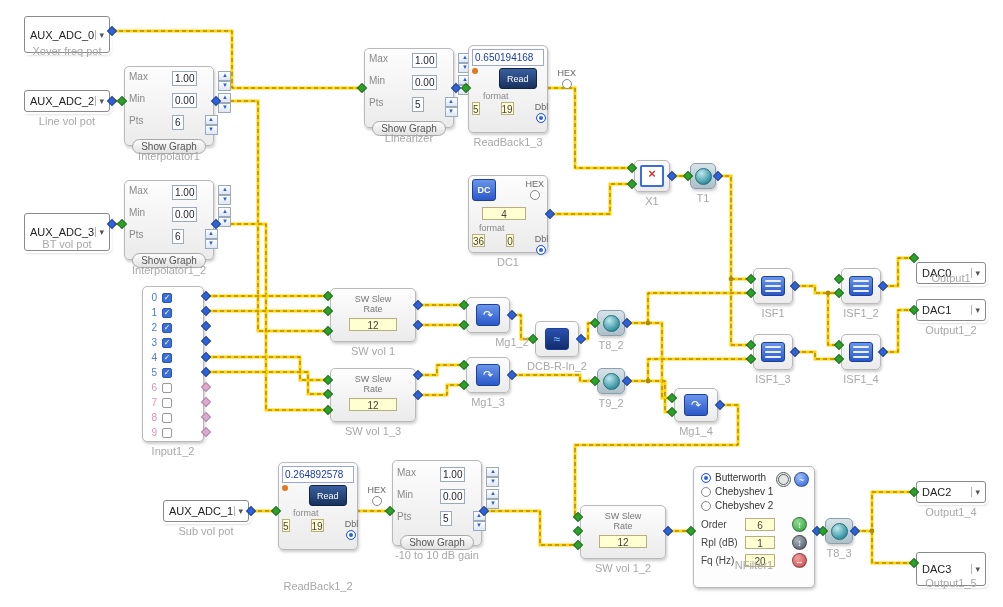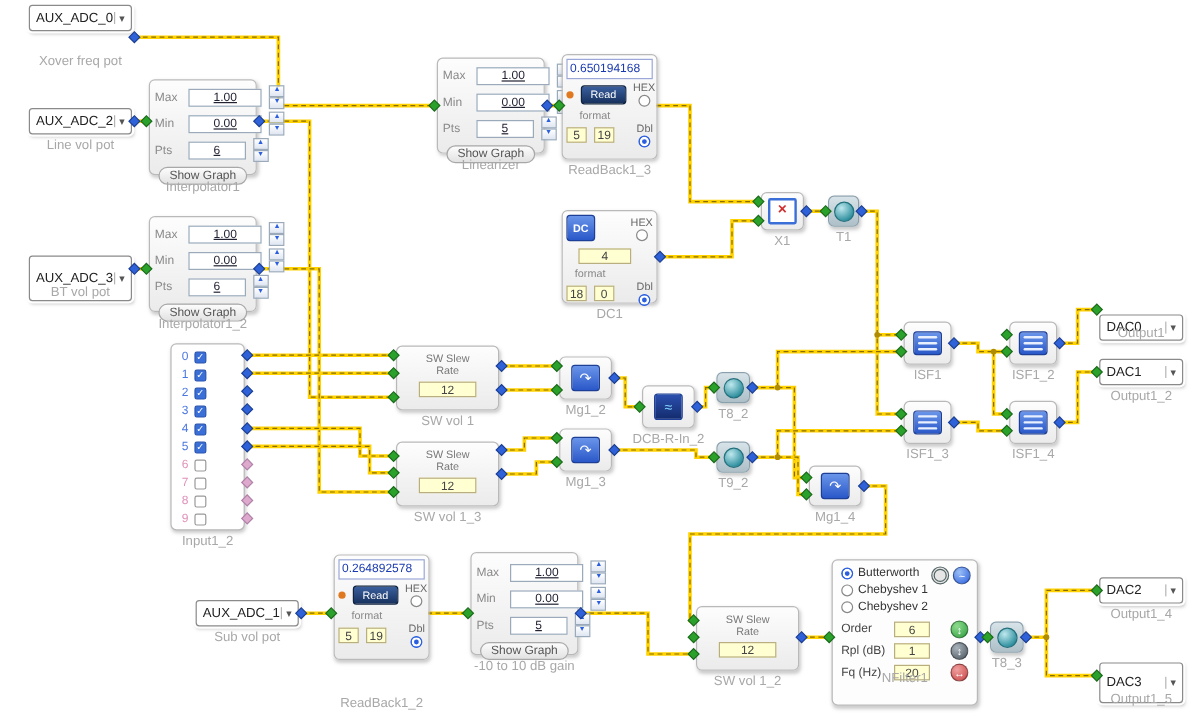--- a/index.html
+++ b/index.html
@@ -3,23 +3,23 @@
 <meta charset="utf-8">
 <style>
   html,body { margin:0; padding:0; background:#fff; font-family:"Liberation Sans", sans-serif; }
   #canvas { position:relative; width:1003px; height:607px; background:#ffffff; overflow:hidden; }
   #wires, #pins { position:absolute; left:0; top:0; }
   #wires { z-index:1; } #pins { z-index:4; pointer-events:none; }
   .block { position:absolute; box-sizing:border-box; background:linear-gradient(180deg,#fdfdfd,#ebebeb); border:1px solid #b9b9b9; border-radius:5px; box-shadow:1px 2px 3px rgba(110,110,110,.35); z-index:2; }
   .blabel { position:absolute; color:#a8a8a8; font-size:11px; text-align:center; z-index:2; white-space:nowrap; }
   .iobox { position:absolute; display:flex; align-items:center; box-sizing:border-box; background:#fff; border:1px solid #8a8a8a; border-radius:3px; box-shadow:0 0 0 2px rgba(255,255,255,.95), 1px 2px 3px rgba(110,110,110,.4); font-size:11px; color:#222; padding:0 2px 0 5px; z-index:2; }
   .iobox .chev { margin-left:auto; border-left:1px solid #b5b5b5; padding:0 3px; color:#555; font-size:9px; }
-  .srow { display:flex; align-items:center; gap:6px; margin:2px 4px; }
+  .srow { display:flex; gap:21px; margin:2px 4px; }
   .slabel { width:22px; font-size:10px; color:#8a8a8a; flex:none; }
-  .sfield { flex:1; background:#fff; border:1px solid #9aaabb; font-size:10px; color:#223; padding:0 20px; height:13px; line-height:13px;text-decoration:underline; }
+  .sfield { flex:1; background:#fff; border:1px solid #9aaabb; font-size:10px; color:#223; padding:0 2px; height:13px; line-height:13px; }
   .spin { display:flex; flex-direction:column; width:13px; flex:none; }
   .spin b { height:8px; line-height:7px; font-size:6px; text-align:center; color:#2b5fe0; background:linear-gradient(#fff,#dfe6f2); border:1px solid #9aaabb; font-weight:normal; cursor:pointer; }
   .showgraph { display:block; margin:4px auto 12px; font-size:10px; color:#555; background:linear-gradient(#fcfcfc,#e2e2e2); border:1px solid #a8a8a8; border-radius:8px; padding:1px 8px; font-family:inherit; }
   .yfield { display:inline-block; background:#ffffd2; border:1px solid #b8ae80; color:#444; font-size:10px; text-align:center; height:13px; line-height:13px; box-sizing:border-box; }
   .rbval { display:block; margin:3px 3px 2px; background:#fff; border:1px solid #9aa7d8; color:#1a3ab0; font-size:10px; height:15px; line-height:15px; padding:0 2px; }
   .readbtn { background:linear-gradient(#3a5f9e,#17315e); color:#fff; font-size:9px; border:1px solid #10243f; border-radius:3px; padding:2px 7px; font-family:inherit; }
   .odot { width:6px; height:6px; background:#e07820; border-radius:50%; flex:none; }
   .tiny { font-size:9px; color:#888; }
   .rcol { margin-left:auto; display:flex; flex-direction:column; align-items:center; gap:1px; font-size:9px; color:#666; }
   .radio { display:inline-block; width:10px; height:10px; border-radius:50%; border:1px solid #888; background:#fff; box-sizing:border-box; }
@@ -206,21 +206,21 @@
         <path d="M872,531 L872,563 L914,563" fill="none" stroke="#ffd200" stroke-width="3"></path>
         <path d="M872,531 L872,563 L914,563" fill="none" stroke="#8a6d00" stroke-width="1" stroke-dasharray="4 3"></path>
       </g>
       <circle cx="648" cy="323" r="2.4" fill="#b08c00"></circle>
       <circle cx="648" cy="381" r="2.4" fill="#b08c00"></circle>
       <circle cx="828" cy="293" r="2.4" fill="#b08c00"></circle>
       <circle cx="872" cy="531" r="2.4" fill="#b08c00"></circle>
       <circle cx="731" cy="279" r="2.4" fill="#b08c00"></circle>
     </svg>
 
-  <div class="iobox" style="left:24px;top:4px;width:86px;height:22px">
+  <div class="iobox" style="left:24px;top:16px;width:86px;height:37px">
     <span>AUX_ADC_0</span>
     <span class="chev">▾</span>
   </div>
   <div class="blabel" style="left:24px;top:45px;width:86px">Xover freq pot</div>
 
   <div class="iobox" style="left:24px;top:90px;width:86px;height:22px">
     <span>AUX_ADC_2</span>
     <span class="chev">▾</span>
   </div>
   <div class="blabel" style="left:24px;top:115px;width:86px">Line vol pot</div>
@@ -401,21 +401,21 @@
     <div class="srow" style="margin:3px">
       <span class="sqicon dcicon">DC</span>
       <span class="rcol">
           <span>HEX</span>
           <span class="radio"></span>
         </span>
     </div>
     <span class="yfield" style="width:44px;margin-left:13px">4</span>
     <div class="tiny" style="margin:1px 0 0 10px">format</div>
     <div class="srow" style="margin:1px 3px">
-      <span class="yfield" style="width:17px">18</span>
+      <span class="yfield" style="width:17px">36</span>
       <span class="yfield" style="width:17px">0</span>
       <span class="rcol">
           <span>Dbl</span>
           <span class="radio sel"></span>
         </span>
     </div>
   </div>
   <div class="blabel" style="left:468px;top:256px;width:80px">DC1</div>
 
   <div class="block cflex" style="left:634px;top:160px;width:36px;height:32px">
@@ -486,21 +486,21 @@
 
   <div class="block" style="left:580px;top:505px;width:86px;height:54px">
     <div class="swtxt"><span>SW Slew</span><br><span>Rate</span></div>
     <span class="yfield swfield">12</span>
   </div>
   <div class="blabel" style="left:580px;top:562px;width:86px">SW vol 1_2</div>
 
   <div class="block cflex" style="left:466px;top:297px;width:44px;height:36px">
       <span class="sqicon">↷</span>
     </div>
-  <div class="blabel" style="left:466px;top:336px;width:44px">Mg1_2</div>
+  <div class="blabel" style="left:490px;top:336px;width:44px">Mg1_2</div>
 
   <div class="block cflex" style="left:466px;top:357px;width:44px;height:36px">
       <span class="sqicon">↷</span>
     </div>
   <div class="blabel" style="left:466px;top:396px;width:44px">Mg1_3</div>
 
   <div class="block cflex" style="left:674px;top:388px;width:44px;height:34px">
       <span class="sqicon">↷</span>
     </div>
   <div class="blabel" style="left:674px;top:425px;width:44px">Mg1_4</div>

